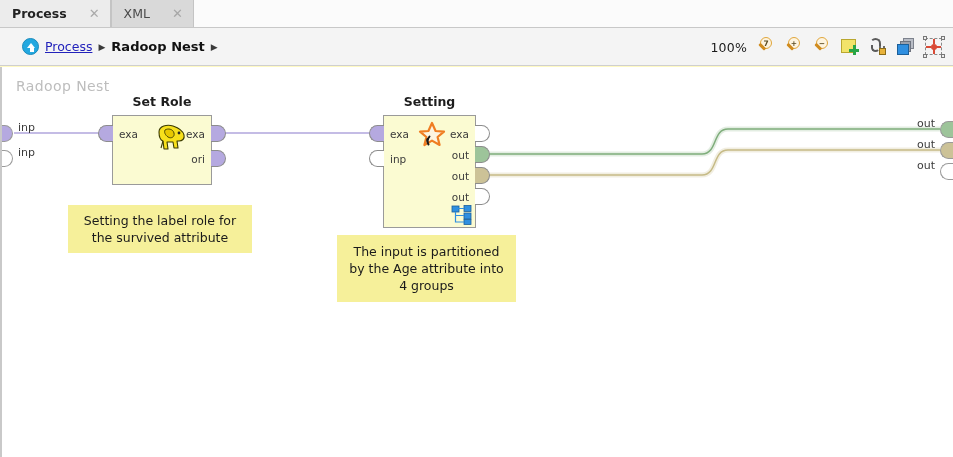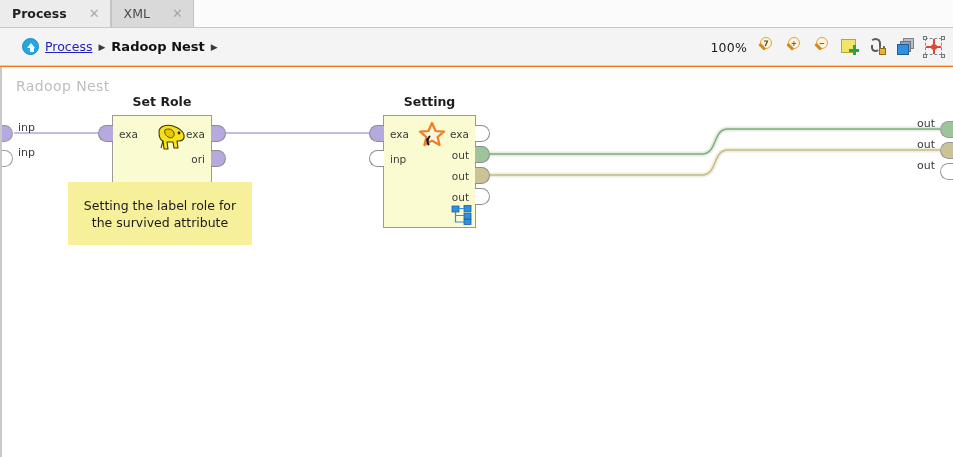--- a/index.html
+++ b/index.html
@@ -3,21 +3,21 @@
 <meta charset="utf-8">
 <style>
   * { box-sizing: border-box; }
   html, body {
     margin: 0; padding: 0;
     width: 953px; height: 457px;
     background: #ffffff;
     font-family: "DejaVu Sans", "Liberation Sans", sans-serif;
     overflow: hidden;
   }
-  #app { position: relative; width: 953px; height: 457px; background:#f97316; }
+  #app { position: relative; width: 953px; height: 457px; background:#fef9c3; }
 
   
   .tabbar {
     position: absolute; left:0; top:0; width:953px; height:28px;
     background:#f7f7f7;
     border-bottom:1px solid #c8c8c8;
     display:flex; align-items:flex-end;
   }
   .tab {
     height:28px; display:flex; align-items:center;
@@ -376,19 +376,22 @@
         <svg class="subproc-icon" viewBox="0 0 22 20">
           <rect x="1" y="1" width="7" height="6" fill="#2f8fe0" stroke="#1c5f99" stroke-width="0.8"></rect>
           <rect x="13" y="0.5" width="7" height="6" fill="#2f8fe0" stroke="#1c5f99" stroke-width="0.8"></rect>
           <rect x="13" y="8" width="7" height="6" fill="#2f8fe0" stroke="#1c5f99" stroke-width="0.8"></rect>
           <rect x="13" y="14.5" width="7" height="5" fill="#2f8fe0" stroke="#1c5f99" stroke-width="0.8"></rect>
           <path d="M4.5 7 L4.5 17 L13 17 M4.5 10.5 L13 10.5 M4.5 3.5 L13 3.5" stroke="#2f8fe0" stroke-width="1.2" fill="none"></path>
         </svg>
       </div>
     </div>
 
-    <div class="note" style="left:66px; top:115px; width:184px; height:63px;">
+    <div class="note" style="left:66px; top:138px; width:184px; height:48px;">
       <span>Setting the label role for the survived attribute</span>
     </div>
 
+    <div class="note" style="left:335px; top:168px; width:179px; height:67px;">
+      <span>The input is partitioned by the Age attribute into 4 groups</span>
+    </div>
 
   </div>
 </div>
 
 </body></html>

